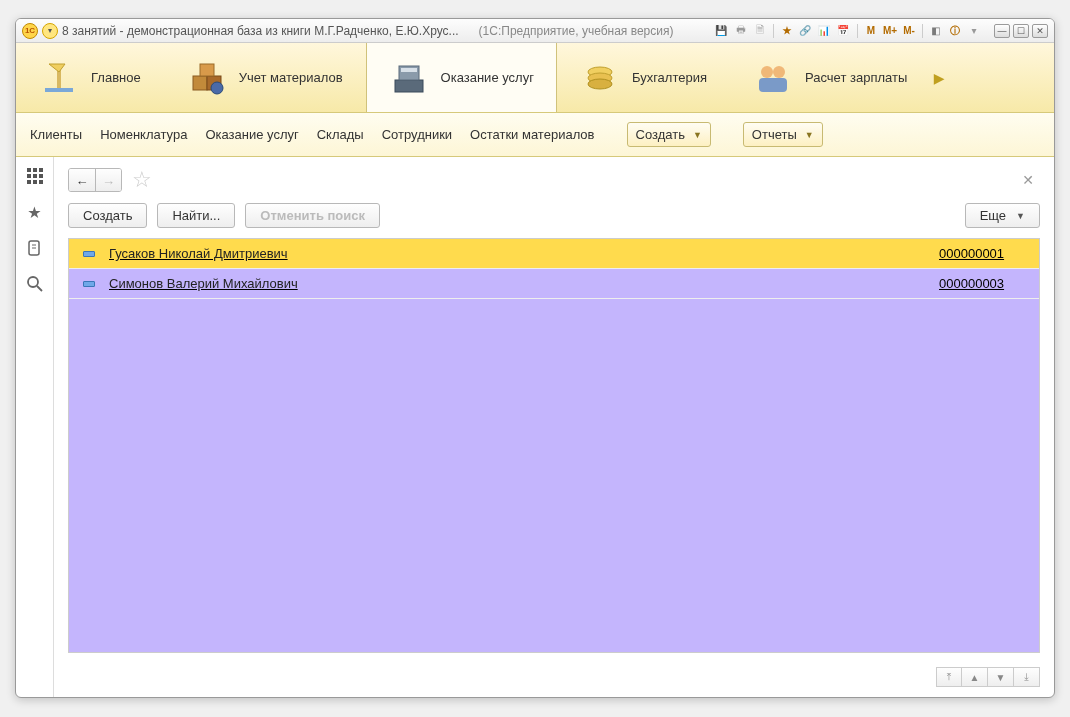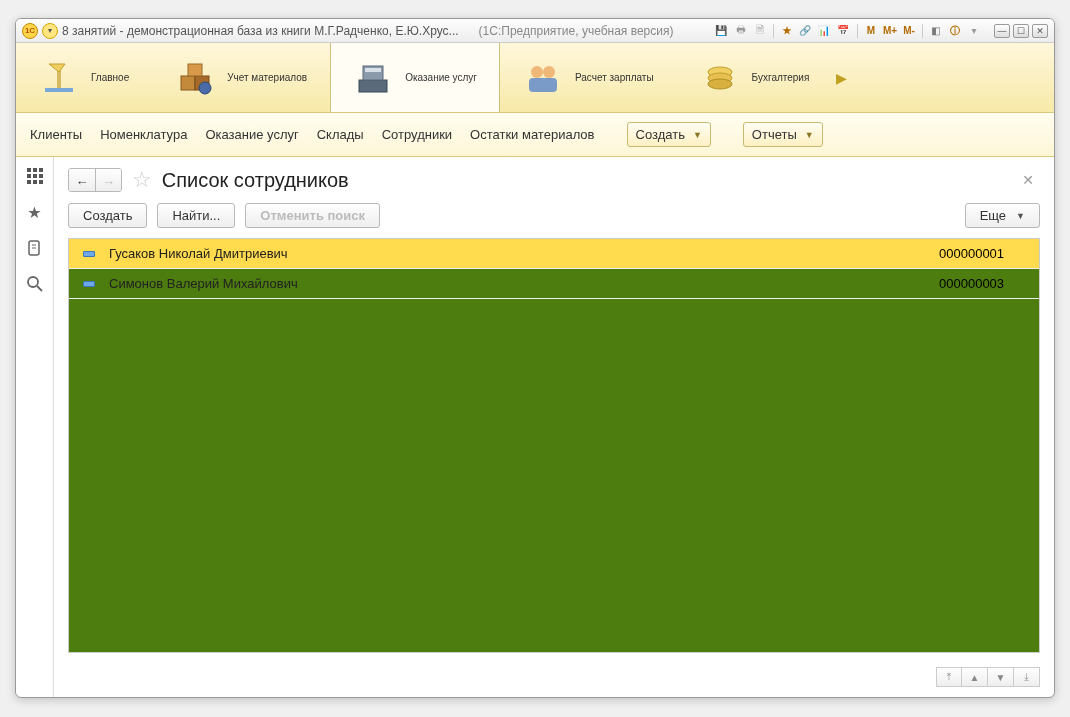--- a/index.html
+++ b/index.html
@@ -14,21 +14,21 @@
   .tb-btn { width: 16px; height: 16px; display: inline-flex; align-items: center; justify-content: center; font-size: 10px; color: #7a7a7a; cursor: pointer; }
   .tb-btn.orange { color: #b36b00; font-weight: bold; }
   .tb-btn.gray { color: #999;}
   .tb-sep { width:1px; height:14px; background:#ccc; margin:0 2px;}
   .win-btn { width: 16px; height: 14px; border: 1px solid #9a9a9a; border-radius: 2px; background: linear-gradient(#fefefe,#ddd); font-size: 9px; display:inline-flex; align-items:center; justify-content:center; color:#555; cursor:pointer; }
 
   .section-bar { height: 70px; background: linear-gradient(#fff7dc,#f7e9a8); border-bottom: 1px solid #d6c97a; display: flex; align-items: stretch; padding: 0; }
   .section-tab { display:flex; align-items:center; gap:12px; padding: 0 22px; cursor:pointer; border-right: 1px solid transparent; border-left: 1px solid transparent;}
   .section-tab.active { background: #fffdf4; border-left:1px solid #d0c27a; border-right:1px solid #d0c27a;}
   .section-tab .icon { width: 40px; height: 40px; display:flex; align-items:center; justify-content:center; }
-  .section-tab .label { color:#333; font-size:10px;}
+  .section-tab .label { color:#333; font-size:13px;}
   .section-tab.last { position:relative; }
   .section-arrow { width:18px; display:flex; align-items:center; justify-content:center; color:#c0a020; cursor:pointer; font-size:14px;}
 
   .menu-bar { height: 44px; background: linear-gradient(#fffdf0,#fdf6d6); border-bottom: 1px solid #d6c97a; display:flex; align-items:center; padding: 0 14px; gap: 18px; }
   .menu-item { color:#333; cursor:pointer; font-size: 13px; }
   .menu-drop { display:inline-flex; align-items:center; gap:8px; border:1px solid #c8ba72; border-radius:3px; background:linear-gradient(#fffdf3,#fdf0c2); padding: 4px 8px; cursor:pointer; font-size:13px; color:#333; margin-left: 14px;}
   .menu-drop .caret { font-size:9px; color:#8a7520;}
 
   .body { flex:1; display:flex; overflow:hidden; }
   .left-rail { width: 38px; border-right: 1px solid #ddd; display:flex; flex-direction:column; align-items:center; padding-top: 10px; gap: 18px; }
@@ -51,21 +51,21 @@
   .btn.disabled { color:#bbb; cursor:default;font-weight:bold;}
   .btn-more { margin-left:auto; display:flex; align-items:center; gap:10px;}
   .btn-more .caret { font-size:9px; color:#555;}
 
   .table-wrap { flex:1; border:1px solid #ccc; display:flex; flex-direction:column; }
   .thead { display:flex; background:linear-gradient(#fafafa,#ededed); border-bottom:1px solid #ccc; height:26px; }
   .th { padding: 5px 10px; font-size:12px; color:#555; display:flex; align-items:center;}
   .th-name { flex:1; border-right:1px solid #ccc; position:relative;}
   .th-name .sort { margin-left:auto; margin-right:6px; font-size:11px; color:#888;}
   .th-code { width: 110px;}
-  .tbody { flex:1; overflow:auto; background:#4d7c0f;}
+  .tbody { flex:1; overflow:auto; background:#c4b5fd;text-decoration:underline;}
   .row { display:flex; height:30px; align-items:center; border-bottom:1px solid #eee; cursor:pointer;}
   .row.selected { background:#ffdb4d;}
   .cell-name { flex:1; display:flex; align-items:center; gap:14px; padding-left:14px;}
   .cell-code { width:110px; padding-left:10px; font-size:13px;}
   .row-icon { width:12px; height:6px; background:#6fa8e8; border:1px solid #3a76b8; border-radius:1px; flex-shrink:0;}
   .rowtext { font-size:13px; color:#222; }
 
   .scroll-ctrls { display:flex; justify-content:flex-end; gap:0; margin-top:4px;}
   .sc-btn { width:26px; height:20px; border:1px solid #ccc; background:linear-gradient(#fefefe,#eee); display:flex; align-items:center; justify-content:center; font-size:10px; color:#888; cursor:pointer;}
   .sc-btn + .sc-btn { border-left:none;}
@@ -135,36 +135,36 @@
             <rect x="6" y="22" width="28" height="12" fill="#5a6a7a" stroke="#3a4a5a"></rect>
             <rect x="10" y="8" width="20" height="14" fill="#8a9aaa" stroke="#5a6a7a"></rect>
             <rect x="12" y="10" width="16" height="4" fill="#d8e0e8"></rect>
           </svg>
       </span>
       <span class="label">Оказание услуг</span>
     </div>
     <div class="section-tab">
       <span class="icon">
         <svg width="40" height="40" viewBox="0 0 40 40">
+            <ellipse cx="20" cy="14" rx="12" ry="5" fill="#f0cf60" stroke="#c0a030"></ellipse>
+            <ellipse cx="20" cy="20" rx="12" ry="5" fill="#e8c050" stroke="#c0a030"></ellipse>
+            <ellipse cx="20" cy="26" rx="12" ry="5" fill="#d8b040" stroke="#b09020"></ellipse>
+          </svg>
+      </span>
+      <span class="label">Бухгалтерия</span>
+    </div>
+    <div class="section-tab">
+      <span class="icon">
+        <svg width="40" height="40" viewBox="0 0 40 40">
             <circle cx="14" cy="14" r="6" fill="#f0b878"></circle>
             <circle cx="26" cy="14" r="6" fill="#f0b878"></circle>
             <rect x="6" y="20" width="28" height="14" rx="4" fill="#7a9ac8"></rect>
           </svg>
       </span>
       <span class="label">Расчет зарплаты</span>
-    </div>
-    <div class="section-tab">
-      <span class="icon">
-        <svg width="40" height="40" viewBox="0 0 40 40">
-            <ellipse cx="20" cy="14" rx="12" ry="5" fill="#f0cf60" stroke="#c0a030"></ellipse>
-            <ellipse cx="20" cy="20" rx="12" ry="5" fill="#e8c050" stroke="#c0a030"></ellipse>
-            <ellipse cx="20" cy="26" rx="12" ry="5" fill="#d8b040" stroke="#b09020"></ellipse>
-          </svg>
-      </span>
-      <span class="label">Бухгалтерия</span>
     </div>
     <div class="section-arrow">▶</div>
   </div>
 
   <div class="menu-bar">
     <span class="menu-item">Клиенты</span>
     <span class="menu-item">Номенклатура</span>
     <span class="menu-item">Оказание услуг</span>
     <span class="menu-item">Склады</span>
     <span class="menu-item">Сотрудники</span>
@@ -212,21 +212,20 @@
     </div>
 
     <div class="content">
 
       <div class="content-header">
         <div class="nav-btns">
           <div class="nav-btn">←</div>
           <div class="nav-btn disabled">→</div>
         </div>
         <div class="star-btn">☆</div>
-        <div class="page-title">Список сотрудников</div>
         <div class="close-x">✕</div>
       </div>
 
       <div class="toolbar">
         <div class="btn">Создать</div>
         <div class="btn">Найти...</div>
         <div class="btn disabled">Отменить поиск</div>
         <div class="btn btn-more">
           <span>Еще</span>
           <span class="caret">▼</span>

